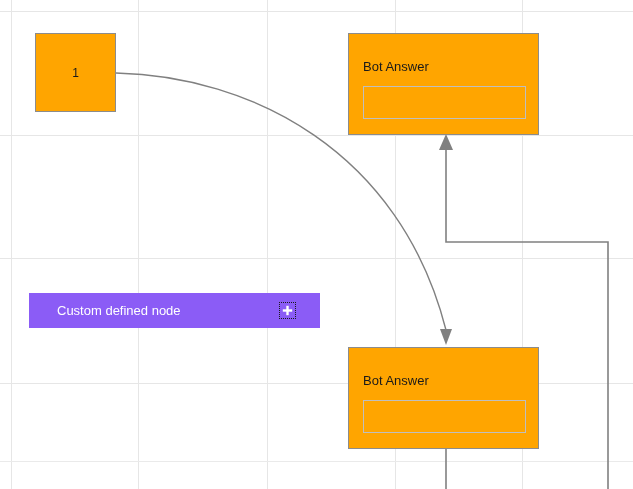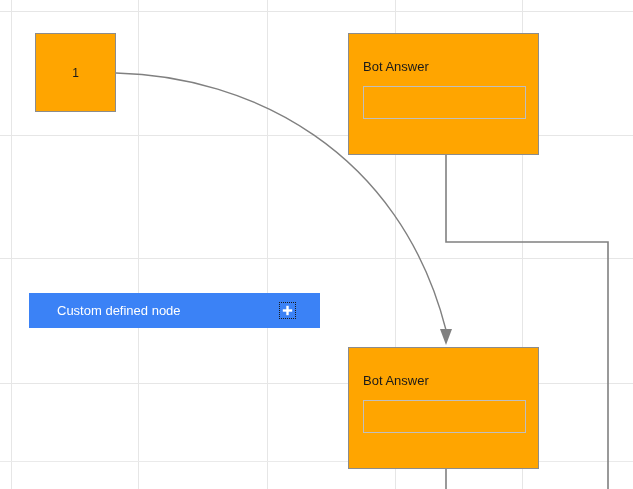--- a/index.html
+++ b/index.html
@@ -61,21 +61,21 @@
     align-items: center;
     justify-content: center;
   }
   .node-square .label {
     font-size: 12px;
     color: #1a1a1a;
     line-height: 1;
   }
   .node-bot {
     width: 191px;
-    height: 122px;
+    height: 102px;
     padding: 0;
   }
   .node-bot-top  { left: 348px; top: 33px;  }
   .node-bot-bot  { left: 348px; top: 347px; }
   .node-bot .node-title {
     position: absolute;
     left: 14px;
     top: 26px;
     font-size: 13px;
     color: #1a1a1a;
@@ -93,21 +93,21 @@
     background: transparent;
   }
   
   .custom-node {
     position: absolute;
     left: 29px;
     top: 293px;
     width: 291px;
     height: 35px;
     box-sizing: border-box;
-    background: #3b82f6;
+    background: #8b5cf6;
     display: flex;
     align-items: center;
     color: #ffffff;
   }
   .custom-node .cn-label {
     font-size: 13px;
     margin-left: 28px;
     line-height: 1;
     white-space: nowrap;
     color: #ffffff;

